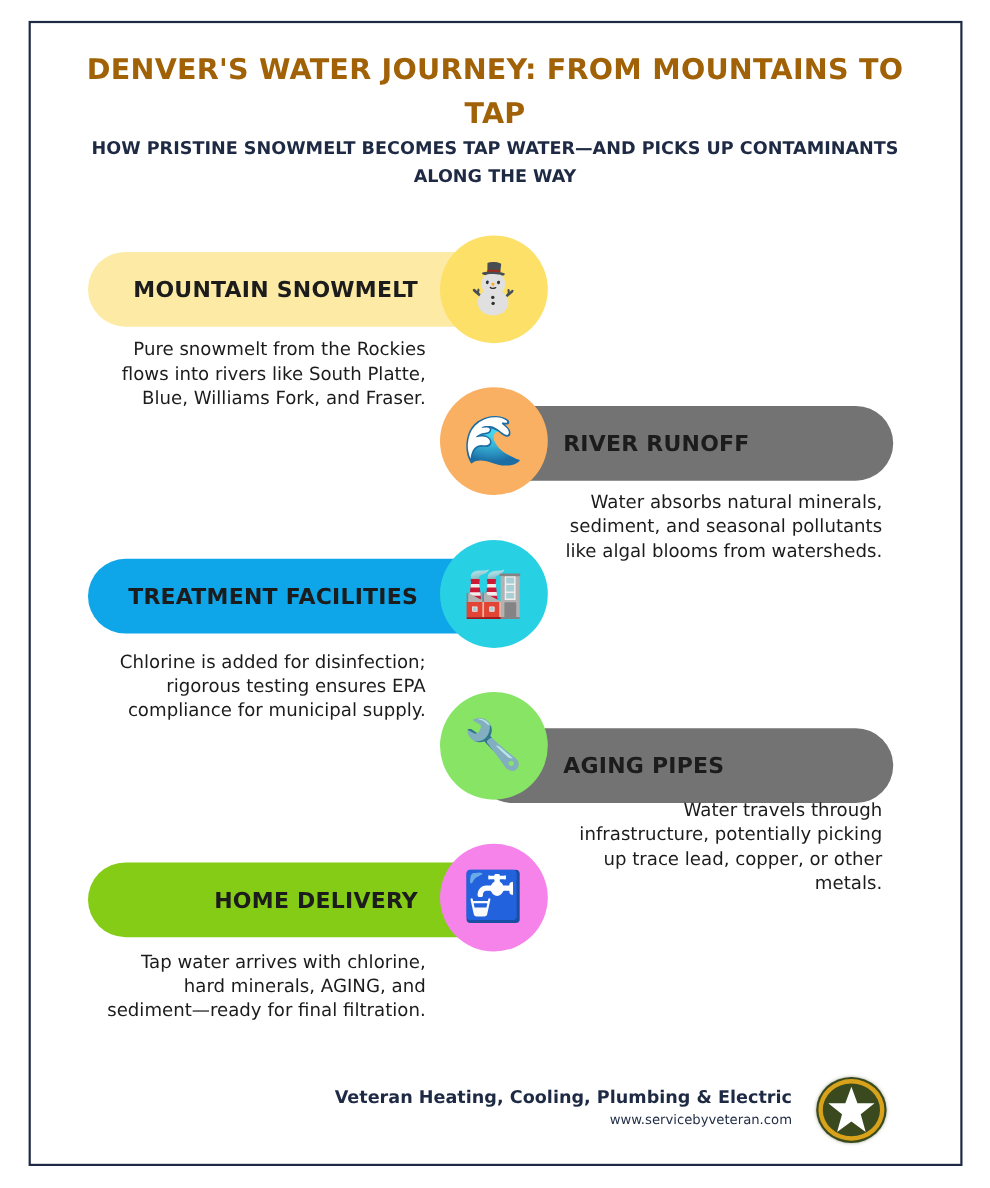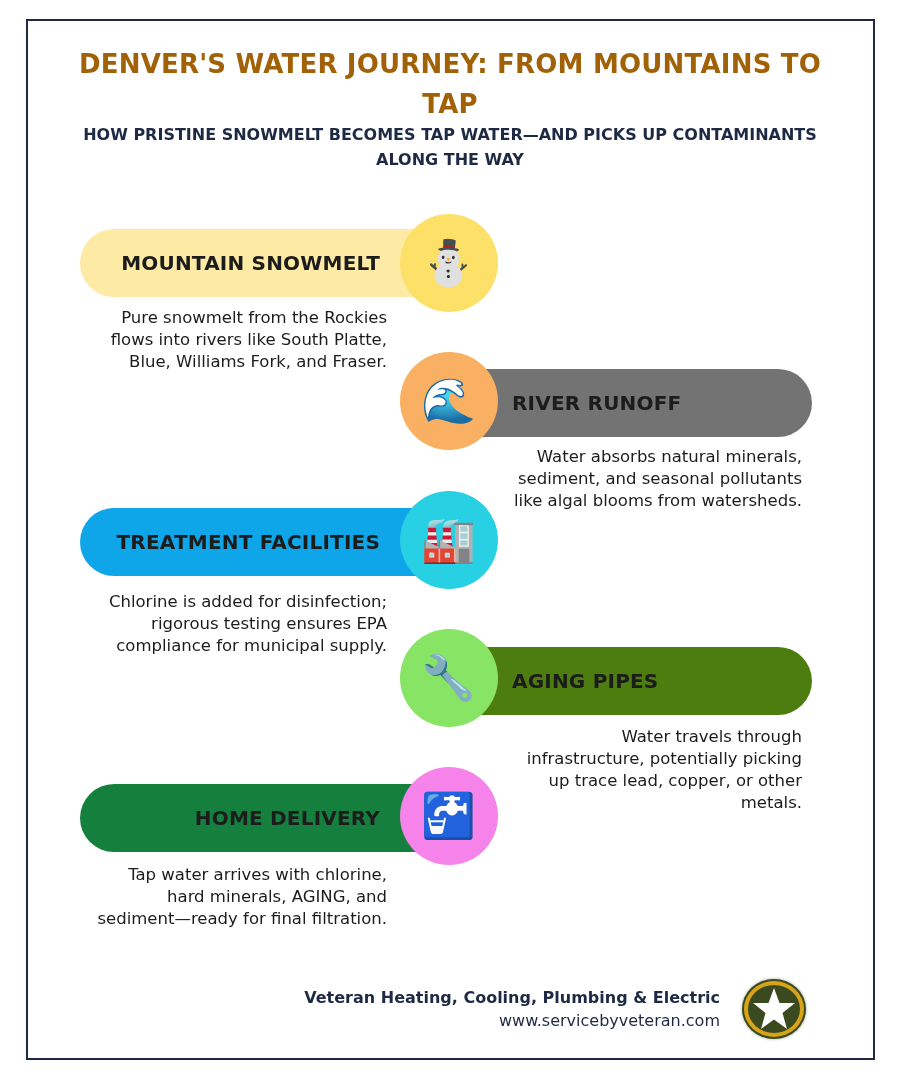--- a/index.html
+++ b/index.html
@@ -9,21 +9,21 @@
   .subtitle { position: absolute; left: 60px; width: 780px; top: 122px; text-align: center; color: #1e2a44; font-size: 16px; line-height: 25px; font-weight: bold; }
   .pill { position: absolute; height: 68px; border-radius: 34px; display: flex; align-items: center; }
   .pill.left { left: 80px; width: 380px; justify-content: flex-end; padding-right: 80px; }
   .pill.right { left: 432px; width: 380px; padding-left: 80px; }
   .pill-label { font-weight: bold; font-size: 20px; color: #1c1c1c; white-space: nowrap; letter-spacing: 0.2px; }
   .circle { position: absolute; width: 98px; height: 98px; border-radius: 50%; left: 400px; display: flex; align-items: center; justify-content: center; font-size: 44px; line-height: 1; }
   .desc { position: absolute; font-size: 16.5px; line-height: 22px; color: #1c1c1c; }
   .desc.left { right: 513px; width: 300px; text-align: right; }
   .desc.right { left: 512px; width: 290px; text-align: right; }
   .footer-company { position: absolute; right: 180px; top: 988px; font-weight: bold; font-size: 16px; color: #1e2a44; }
-  .footer-url { position: absolute; right: 180px; top: 1011px; font-size: 16px; color: #1e2a44; }
+  .footer-url { position: absolute; right: 180px; top: 1011px; font-size: 12px; color: #1e2a44; }
   .logo { position: absolute; left: 744px; top: 981px; width: 60px; height: 56px; border-radius: 50%; background: #3b4a1e; border: 4px solid #d9a21b; box-shadow: 0 0 0 2px #3b4a1e, 0 0 3px 2px rgba(60,75,30,0.5); display: flex; align-items: center; justify-content: center; }
 </style>
 </head>
 <body>
 
 <div class="frame"></div>
 
 <div class="title">DENVER'S WATER JOURNEY: FROM MOUNTAINS TO TAP</div>
 <div class="subtitle">HOW PRISTINE SNOWMELT BECOMES TAP WATER—AND PICKS UP CONTAMINANTS ALONG THE WAY</div>
 
@@ -38,27 +38,27 @@
 </div>
 <div class="circle" style="top:352px;background:#f9b062;">🌊</div>
 <div class="desc right" style="top:446px;">Water absorbs natural minerals, sediment, and seasonal pollutants like algal blooms from watersheds.</div>
 
 <div class="pill left" style="top:508px;background:#0ea5e9;">
   <span class="pill-label">TREATMENT FACILITIES</span>
 </div>
 <div class="circle" style="top:491px;background:#27d0e3;">🏭</div>
 <div class="desc left" style="top:591px;">Chlorine is added for disinfection; rigorous testing ensures EPA compliance for municipal supply.</div>
 
-<div class="pill right" style="top:647px;background:#4d7c0f;">
+<div class="pill right" style="top:662px;background:#737373;">
   <span class="pill-label">AGING PIPES</span>
 </div>
 <div class="circle" style="top:629px;background:#88e465;">🔧</div>
 <div class="desc right" style="top:726px;">Water travels through infrastructure, potentially picking up trace lead, copper, or other metals.</div>
 
-<div class="pill left" style="top:784px;background:#15803d;">
+<div class="pill left" style="top:784px;background:#84cc16;">
   <span class="pill-label">HOME DELIVERY</span>
 </div>
 <div class="circle" style="top:767px;background:#f583ea;">🚰</div>
 <div class="desc left" style="top:864px;">Tap water arrives with chlorine, hard minerals, AGING, and sediment—ready for final filtration.</div>
 
 <div class="footer-company">Veteran Heating, Cooling, Plumbing &amp; Electric</div>
 <div class="footer-url">www.servicebyveteran.com</div>
 <div class="logo">
   <svg width="46" height="46" viewBox="0 0 46 46">
     <polygon points="23,2 28.5,17 44,17 31.5,27 36,43 23,33.5 10,43 14.5,27 2,17 17.5,17" fill="#ffffff"></polygon>

